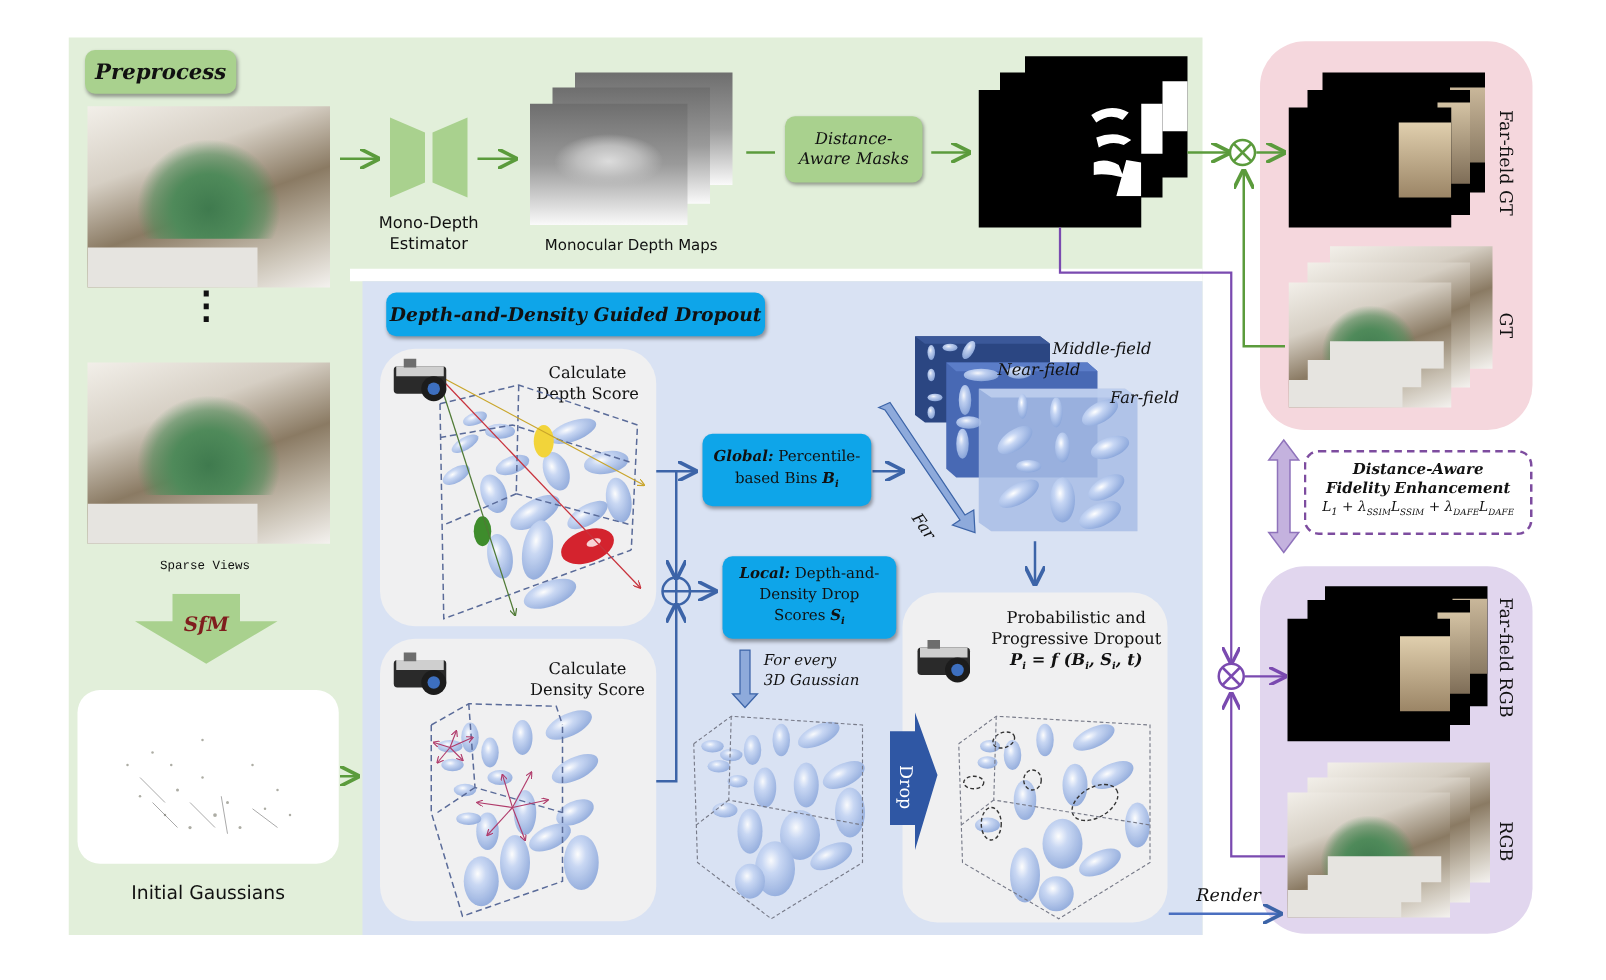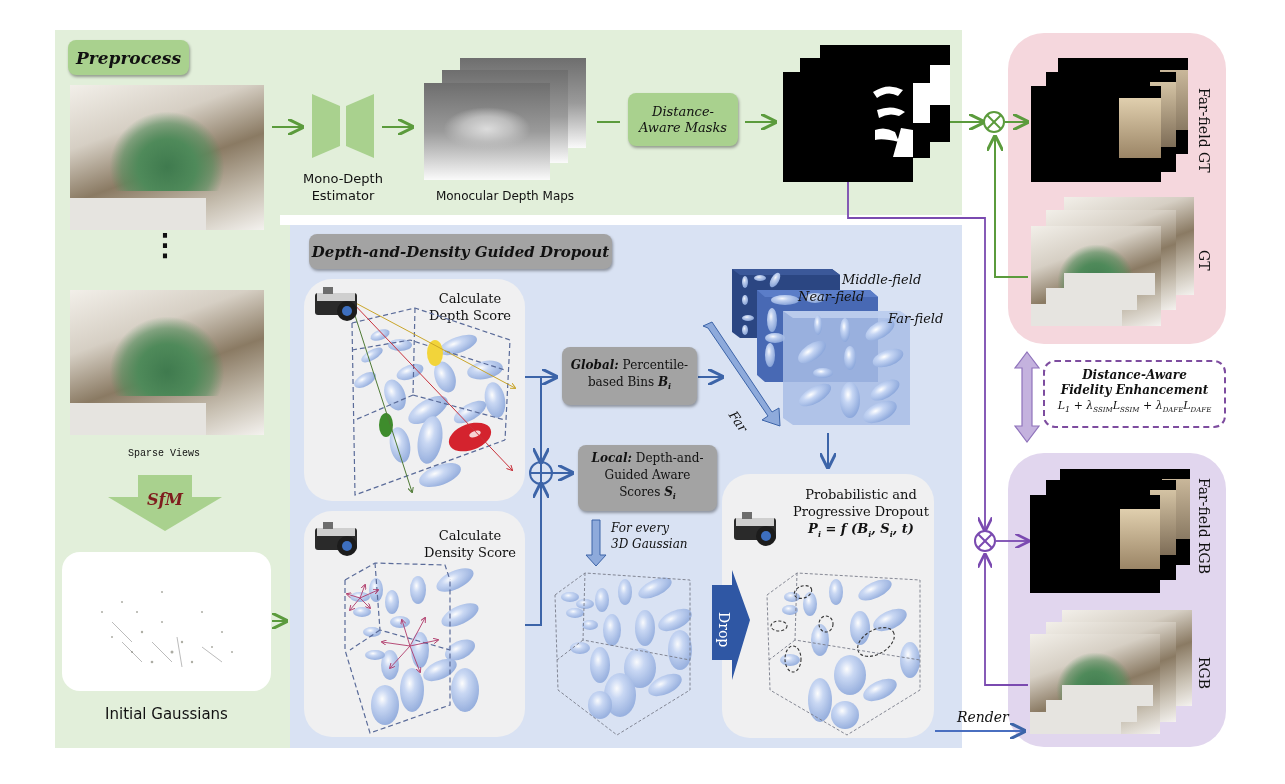--- a/index.html
+++ b/index.html
@@ -5,21 +5,21 @@
   html,body{margin:0;padding:0;background:#ffffff;}
   body{width:1285px;height:784px;position:relative;overflow:hidden;font-family:"DejaVu Serif","Liberation Serif",serif;color:#111;}
   .abs{position:absolute;}
   .panel-pre{left:55px;top:30px;width:907px;height:718px;background:#e2efda;}
   .panel-drop{left:290px;top:225px;width:672px;height:523px;background:#d9e2f3;}
   .panel-white-gap{left:280px;top:215px;width:682px;height:10px;background:#fff;}
   .panel-gt{left:1008px;top:33px;width:218px;height:311px;background:#f5d7dd;border-radius:36px;}
   .panel-rgb{left:1008px;top:453px;width:218px;height:294px;background:#e1d6ee;border-radius:36px;}
   .tag{box-sizing:border-box;display:flex;align-items:center;justify-content:center;text-align:center;font-style:italic;font-weight:bold;}
   .tag-green{background:#a9d18e;border-radius:8px;box-shadow:1px 2px 3px rgba(0,0,0,.35);}
-  .tag-blue{background:#a3a3a3;border-radius:8px;box-shadow:1px 2px 3px rgba(0,0,0,.35);}
+  .tag-blue{background:#0ea5e9;border-radius:8px;box-shadow:1px 2px 3px rgba(0,0,0,.35);}
   .lbl{font-family:"DejaVu Serif",serif;font-size:13px;text-align:center;line-height:17px;}
   .photo{background:linear-gradient(160deg,#f2efe9 0%,#d6cfc4 30%,#8a7a63 55%,#c8c0b2 80%,#f4f2ef 100%);overflow:hidden;}
   .photo::after{content:"";position:absolute;left:20%;top:18%;width:60%;height:55%;background:radial-gradient(ellipse at 50% 70%,#3f7a4e 0%,#4f8a5a 35%,rgba(80,140,90,.6) 55%,rgba(0,0,0,0) 70%);}
   .photo::before{content:"";position:absolute;left:0;bottom:0;width:70%;height:22%;background:#e6e4e0;z-index:1;}
   .depth{background:linear-gradient(180deg,#6e6e6e 0%,#9a9a9a 50%,#fafafa 100%);}
   .depth-front::after{content:"";position:absolute;left:15%;top:25%;width:70%;height:45%;background:radial-gradient(ellipse,#dcdcdc 0%,#bdbdbd 40%,rgba(0,0,0,0) 70%);}
   .black{background:#000;}
   .mask-white{background:#fff;}
   .sub-panel{background:#f0f0f1;border-radius:28px;}
   .vtext{writing-mode:vertical-rl;font-family:"DejaVu Serif",serif;font-size:14px;}
@@ -443,21 +443,21 @@
 <div class="abs it" style="left:842px;top:272px;font-size:13px;">Middle-field</div>
 <div class="abs it" style="left:888px;top:295px;font-size:13px;margin-top:16px;">Far-field</div>
 <div class="abs it" style="left:738px;top:408px;font-size:13px;transform:rotate(55deg);transform-origin:left top;">Far</div>
 
 <div class="abs tag tag-blue" style="left:562px;top:347px;width:135px;height:58px;font-style:normal;font-weight:normal;font-size:12px;line-height:17px;flex-direction:column;">
   <div><span class="bold-it">Global:</span><span> Percentile-</span></div>
   <div><span>based Bins </span><b><i>B</i><sub style="font-size:8px;" class="it">i</sub></b></div>
 </div>
 <div class="abs tag tag-blue" style="left:578px;top:445px;width:139px;height:66px;font-style:normal;font-weight:normal;font-size:12px;line-height:17px;flex-direction:column;">
   <div><span class="bold-it">Local:</span><span> Depth-and-</span></div>
-  <div>Guided Aware</div>
+  <div>Density Drop</div>
   <div><span>Scores </span><b><i>S</i><sub style="font-size:8px;" class="it">i</sub></b></div>
 </div>
 
 <div class="abs it" style="left:611px;top:520px;font-size:12px;line-height:16px;">
   <div>For every</div>
   <div>3D Gaussian</div>
 </div>
 
 <div class="abs" style="left:712px;top:600px;width:20px;height:60px;writing-mode:vertical-rl;color:#fff;font-size:14px;text-align:center;">Drop</div>
 

